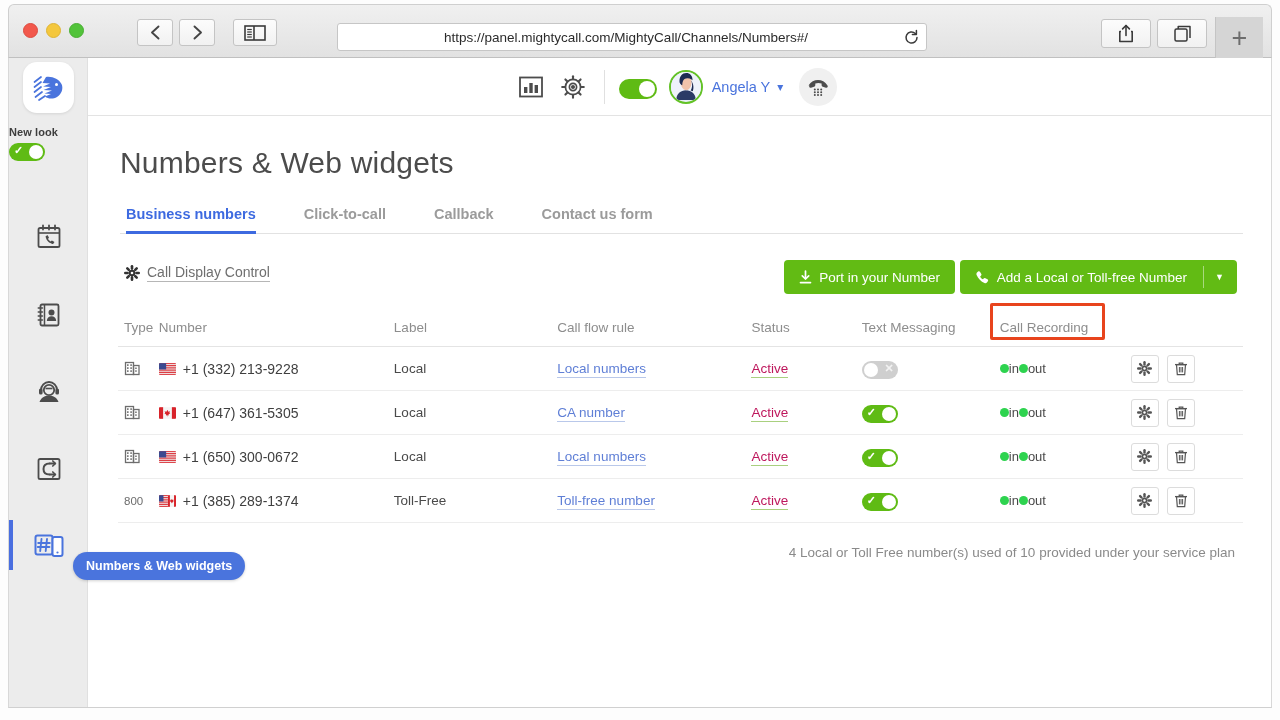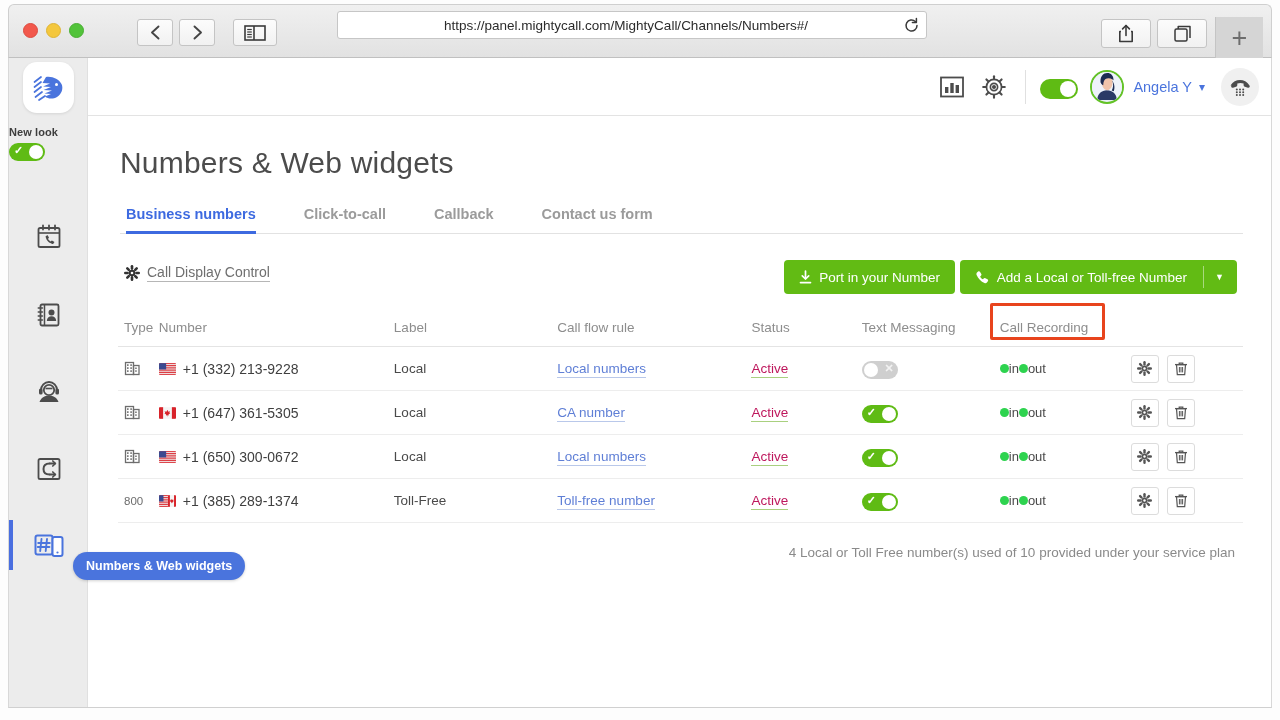--- a/index.html
+++ b/index.html
@@ -49,21 +49,21 @@
     display: flex; align-items: center; justify-content: center;
   }
   .chrome-btn svg { display: block; }
 
   .sidebar-toggle-btn { position: absolute; left: 224px; top: 14px; width: 44px; height: 27px;
     background: linear-gradient(#fcfcfc, #f1f1f1); border: 1px solid #c4c4c4; border-radius: 3px;
     display:flex; align-items:center; justify-content:center; }
 
   .url-bar {
     position: absolute;
-    left: 328px; top: 6px;
+    left: 328px; top: 18px;
     width: 590px; height: 28px;
     background: #ffffff;
     border: 1px solid #c6c6c6;
     border-radius: 3px;
     display: flex; align-items: center;
   }
   .url-text {
     flex: 1;
     text-align: center;
     font-size: 13.5px;
@@ -163,21 +163,21 @@
     z-index: 40;
   }
 
   
   .topbar {
     position: absolute;
     left: 79px; top: 0;
     width: 1185px; height: 58px;
     background: #ffffff;
     border-bottom: 1px solid #e3e3e3;
-    display: flex; align-items: center; justify-content: flex-end;
+    display: flex; align-items: center; justify-content: center;
     padding-right: 14px;
   }
   .topbar-icon { width: 42px; height: 40px; display:flex; align-items:center; justify-content:center; }
   .topbar-divider { width: 1px; height: 34px; background: #e0e0e0; margin: 0 14px 0 10px; }
   .avatar {
     width: 34px; height: 34px; border-radius: 50%;
     border: 2px solid #63c227;
     background: #e9eef7;
     display:flex; align-items:flex-end; justify-content:center;
     overflow: hidden; margin-left: 12px;

